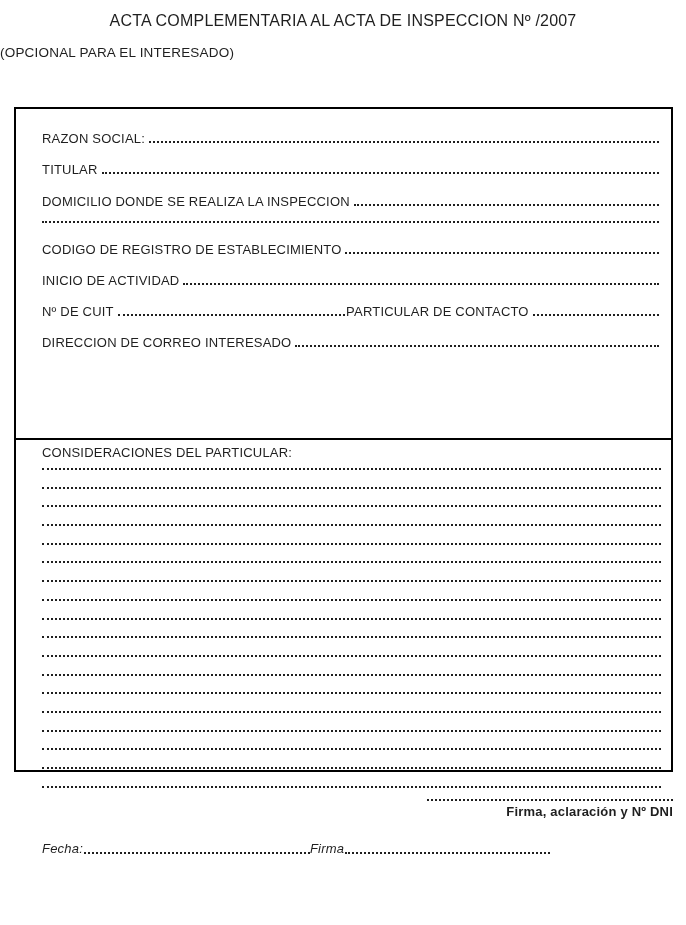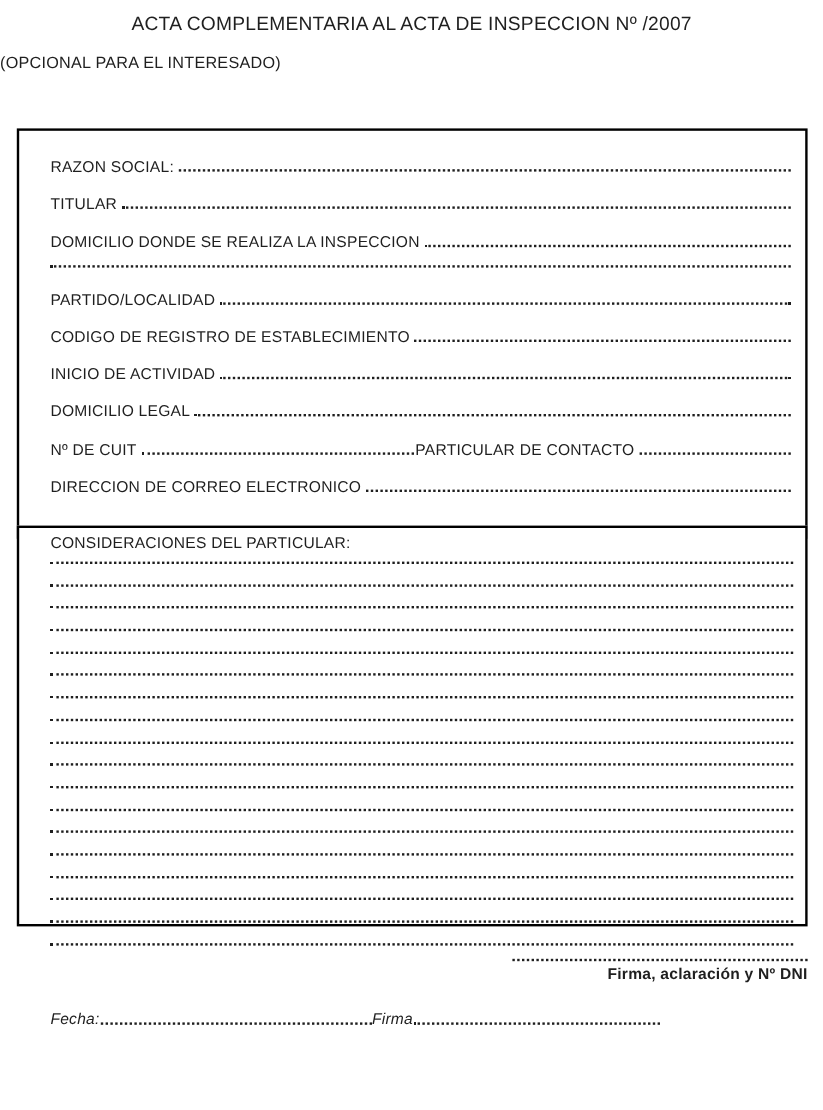--- a/index.html
+++ b/index.html
@@ -70,43 +70,35 @@
     <span class="leader"></span>
   </div>
   <div class="frow">
     <span class="flabel">DOMICILIO DONDE SE REALIZA LA INSPECCION</span>
     <span class="leader"></span>
   </div>
   <div class="frow cont">
     <span class="leader" style="margin-left:0;"></span>
   </div>
   <div class="frow">
-    <span class="flabel">PARTIDO/LOCALIDAD</span>
-    <span class="leader"></span>
-  </div>
-  <div class="frow">
     <span class="flabel">CODIGO DE REGISTRO DE ESTABLECIMIENTO</span>
     <span class="leader"></span>
   </div>
   <div class="frow">
     <span class="flabel">INICIO DE ACTIVIDAD</span>
-    <span class="leader"></span>
-  </div>
-  <div class="frow">
-    <span class="flabel">DOMICILIO LEGAL</span>
     <span class="leader"></span>
   </div>
   <div class="frow">
     <span class="flabel">Nº DE CUIT</span>
     <span class="leader wide"></span>
     <span class="flabel">PARTICULAR DE CONTACTO</span>
     <span class="leader narrow"></span>
   </div>
   <div class="frow">
-    <span class="flabel">DIRECCION DE CORREO ELECTRONICO</span>
+    <span class="flabel">DIRECCION DE CORREO INTERESADO</span>
     <span class="leader"></span>
   </div>
 </section>
 
 <section class="box considerations-box">
   <div class="cons-heading">CONSIDERACIONES DEL PARTICULAR:</div>
   <div>
       <div class="blank-line"></div>
       <div class="blank-line"></div>
       <div class="blank-line"></div>

